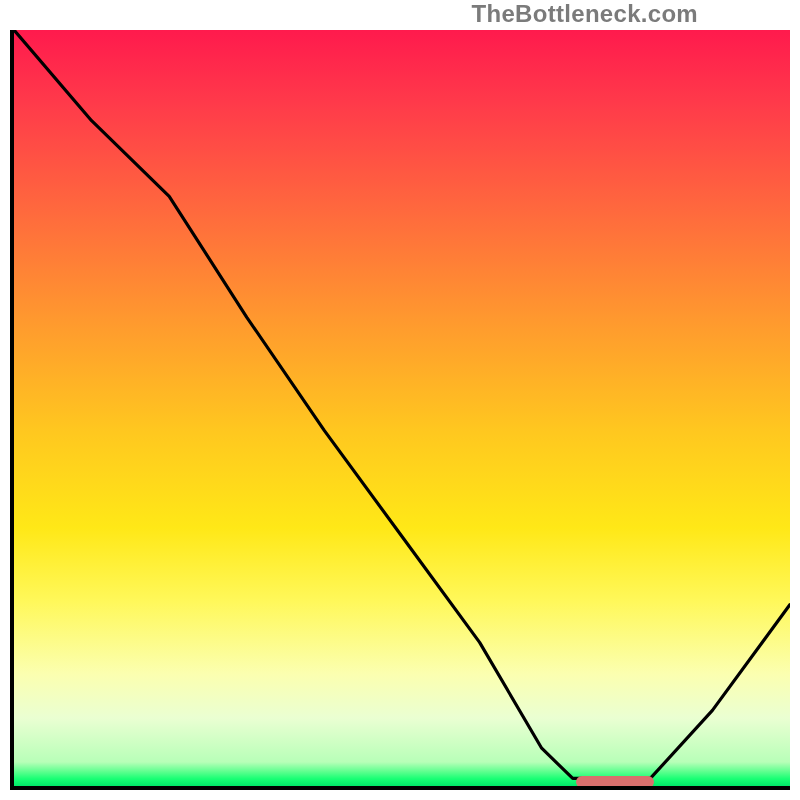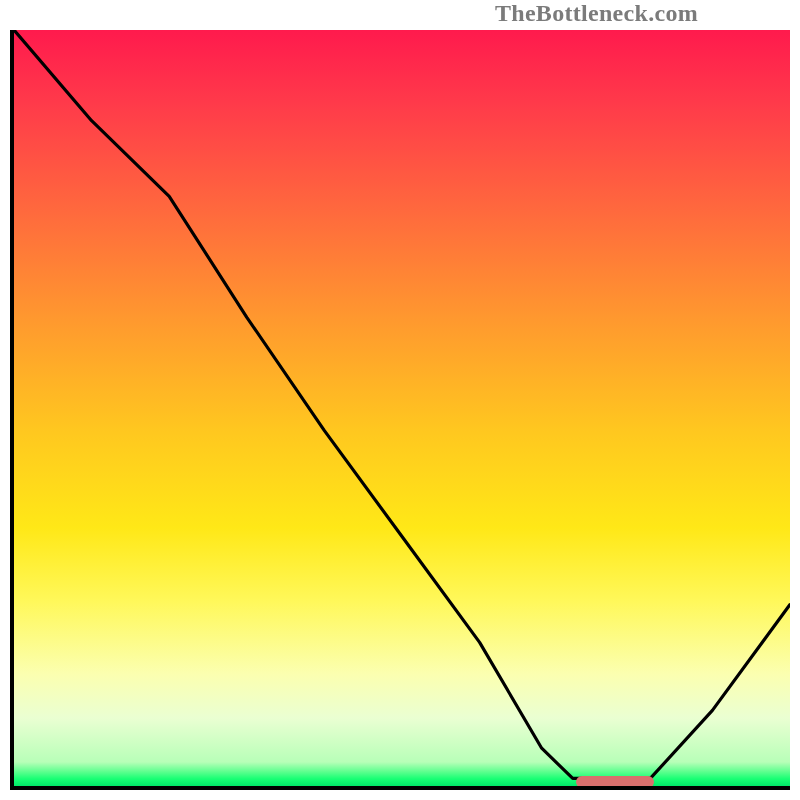--- a/index.html
+++ b/index.html
@@ -8,21 +8,20 @@
     width: 800px;
     height: 800px;
     background: #ffffff;
     font-family: Arial, Helvetica, sans-serif;
     overflow: hidden;
   }
   .frame {
     position: relative;
     width: 704px;
     height: 800px;
-    font-family: Liberation Serif, serif;
   }
   .watermark {
     position: absolute;
     top: 0px;
     right: 6px;
     font-size: 24px;
     font-weight: 600;
     color: #7b7b7b;
     letter-spacing: 0.3px;
     z-index: 30;

